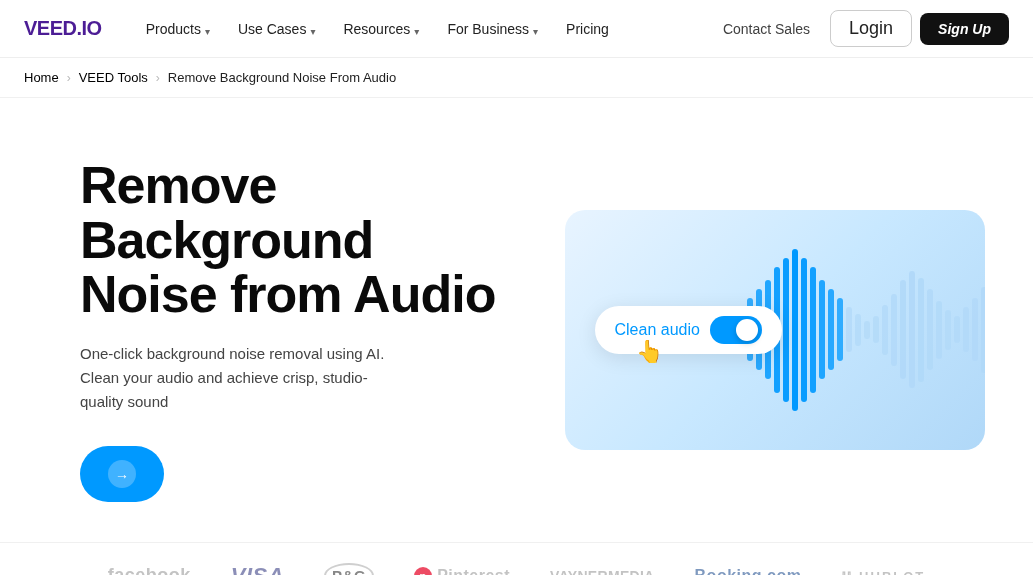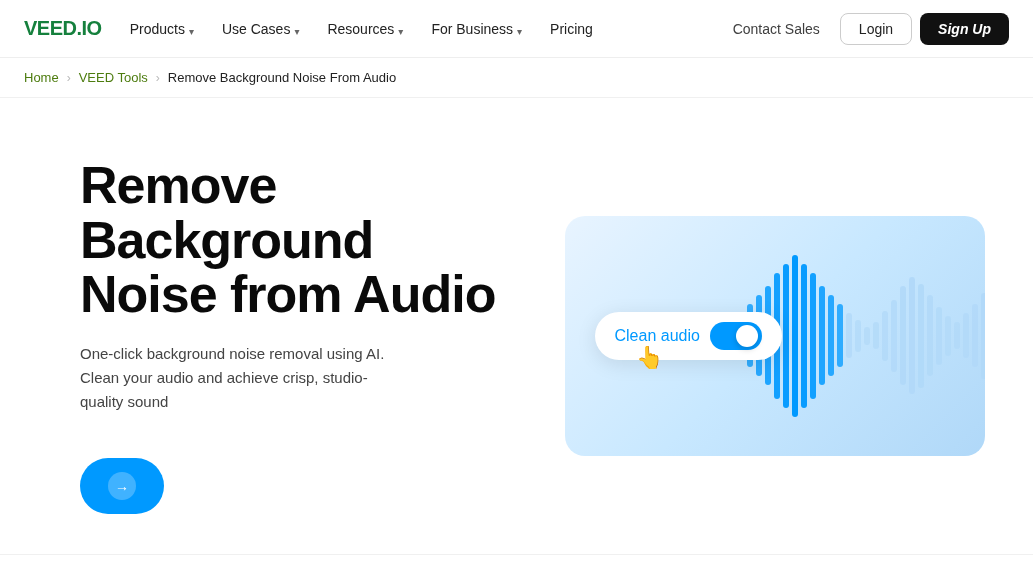--- a/index.html
+++ b/index.html
@@ -1,39 +1,39 @@
 <!DOCTYPE html>
 <html><head>
   <meta charset="utf-8">
   <style>
     * { margin: 0; padding: 0; box-sizing: border-box; }
     body { font-family: -apple-system, BlinkMacSystemFont, 'Segoe UI', sans-serif; background: #fff; width: 1033px; overflow-x: hidden; }
 
     
     nav { display: flex; align-items: center; height: 58px; padding: 0 24px; border-bottom: 1px solid #eee; }
-    .nav-logo { font-weight: 900; font-size: 20px; letter-spacing: -0.5px; color: #15803d; margin-right: 16px; text-decoration: none; }
+    .nav-logo { font-weight: 900; font-size: 20px; letter-spacing: -0.5px; color: #4c1d95; margin-right: 32px; text-decoration: none; }
     .nav-links { display: flex; align-items: center; gap: 4px; flex: 1; }
     .nav-link { display: flex; align-items: flex-end; gap: 4px; padding: 6px 12px; font-size: 14px; color: #222; cursor: pointer; border-radius: 6px; }
     .chevron { font-size: 10px; color: #666; }
     .nav-right { display: flex; align-items: center; gap: 8px; }
     .contact-sales { font-size: 14px; color: #404040; cursor: pointer; padding: 8px 12px; }
-    .btn-login { font-size: 14px; border: 1px solid #ccc; border-radius: 8px; padding: 7px 18px; cursor: pointer; background: #fff; color: #222; }
+    .btn-login { font-size: 18px; border: 1px solid #ccc; border-radius: 8px; padding: 7px 18px; cursor: pointer; background: #fff; color: #222; }
     .btn-signup { font-size: 14px; background: #111; color: #fff; border: none; border-radius: 8px; padding: 8px 18px; cursor: pointer; font-weight: 600; font-style: italic; }
 
     
     .breadcrumb { display: flex; align-items: center; gap: 8px; padding: 12px 24px; font-size: 13px; color: #555; border-bottom: 1px solid #f0f0f0; }
-    .breadcrumb a { color: #4d7c0f; text-decoration: none; }
+    .breadcrumb a { color: #000000; text-decoration: none; }
     .breadcrumb-sep { color: #bbb; font-size: 12px; }
     .breadcrumb-current { color: #222; }
 
     
     .hero { display: flex; align-items: center; padding: 60px 24px 40px 80px; gap: 40px; min-height: 400px; }
     .hero-left { flex: 0 0 420px; }
     .hero-title { font-size: 52px; font-weight: 900; line-height: 1.05; color: #0a0a0a; margin-bottom: 20px; letter-spacing: -1px; }
-    .hero-desc { font-size: 15px; color: #444; line-height: 1.6; margin-bottom: 44px; max-width: 320px; }
+    .hero-desc { font-size: 15px; color: #444; line-height: 1.6; margin-bottom: 32px; max-width: 320px; }
     .btn-cta { display: inline-flex; align-items: center; gap: 10px; background: #0099ff; color: #fff; border: none; border-radius: 50px; padding: 14px 28px; font-size: 17px; font-weight: 600; cursor: pointer; text-decoration: none; }
     .btn-cta-icon { width: 28px; height: 28px; background: rgba(255,255,255,0.25); border-radius: 50%; display: flex; align-items: center; justify-content: center; font-size: 14px; }
 
     
     .hero-right { flex: 1; display: flex; justify-content: center; align-items: center; }
     .audio-visual { width: 420px; height: 240px; background: linear-gradient(135deg, #e8f4ff 0%, #c8e8ff 50%, #b0d8f8 100%); border-radius: 20px; position: relative; overflow: hidden; display: flex; align-items: center; justify-content: center; }
     .clean-audio-badge { position: absolute; left: 30px; top: 50%; transform: translateY(-50%); background: #fff; border-radius: 50px; padding: 10px 20px; display: flex; align-items: center; gap: 10px; box-shadow: 0 4px 20px rgba(0,0,0,0.1); z-index: 3; }
     .clean-audio-text { font-size: 16px; color: #0099ff; font-weight: 500; }
     .toggle-switch { width: 52px; height: 28px; background: #0099ff; border-radius: 14px; position: relative; display: flex; align-items: center; }
     .toggle-knob { width: 22px; height: 22px; background: #fff; border-radius: 50%; position: absolute; left: 26px; box-shadow: 0 2px 6px rgba(0,0,0,0.2); }

